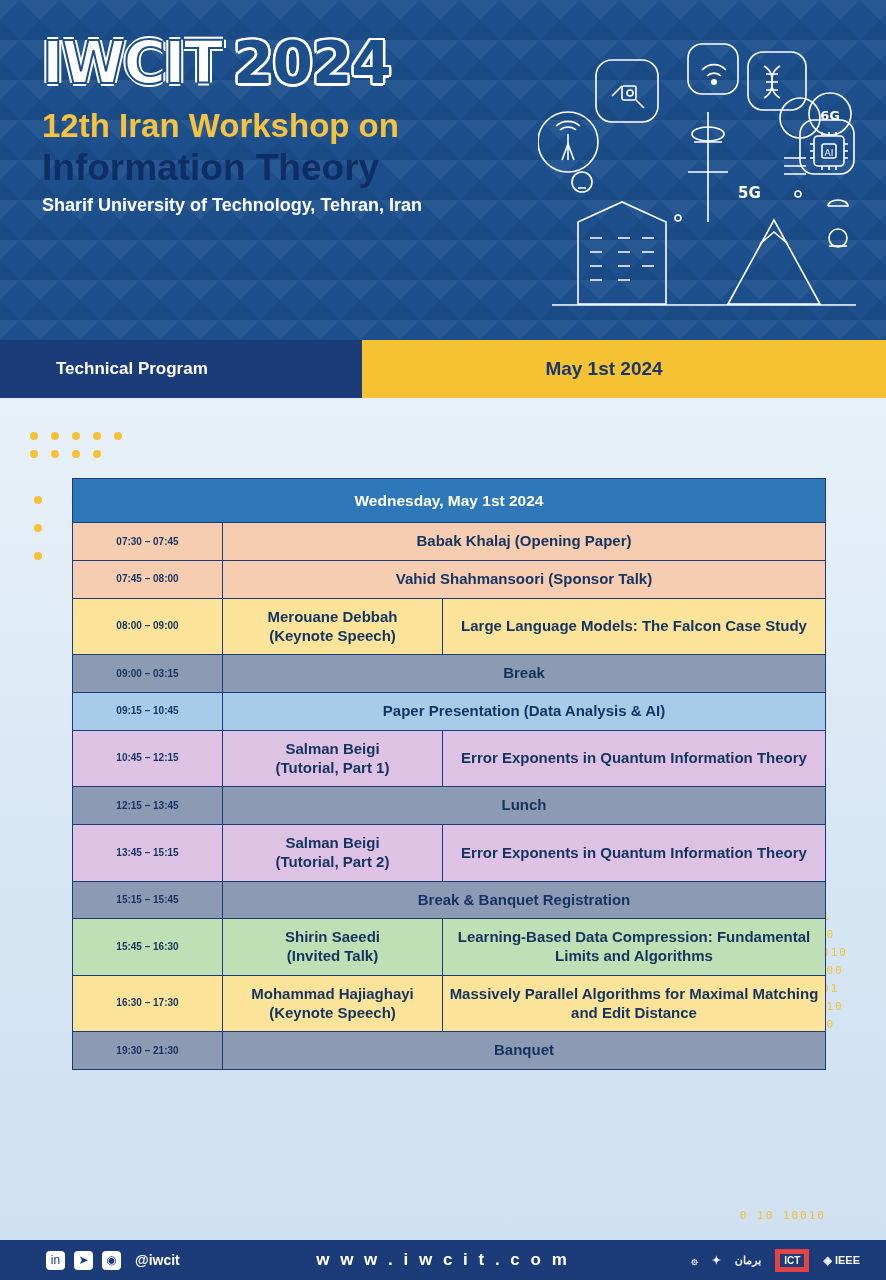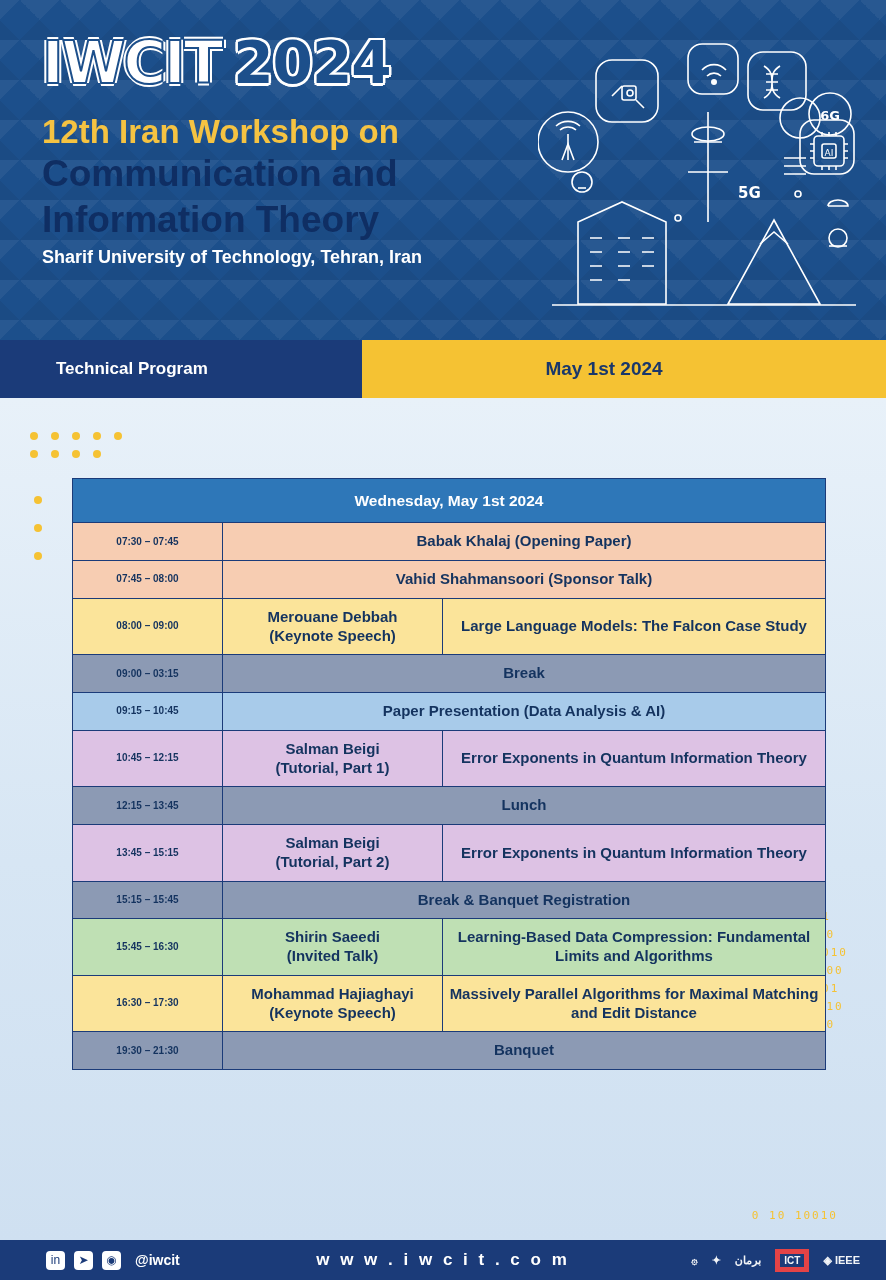--- a/index.html
+++ b/index.html
@@ -38,21 +38,21 @@
   }
   .logo-year {
     font-size: 58px; font-weight: bold; letter-spacing: -1px;
     color: #1c4f8b; line-height: 1; margin-left: 12px;
     font-family: "DejaVu Sans", sans-serif;
     text-shadow:
        2.5px 0 0 #fff, -2.5px 0 0 #fff, 0 2.5px 0 #fff, 0 -2.5px 0 #fff,
        2px 2px 0 #fff, -2px -2px 0 #fff, 2px -2px 0 #fff, -2px 2px 0 #fff;
   }
   .title-1 {
-    margin-top: 22px;
+    margin-top: 16px;
     font-size: 33px; font-weight: bold; color: #f5c342; line-height: 1.1;
   }
   .title-2 {
     font-size: 37px; font-weight: bold; color: #0f2e63; line-height: 1.18;
     margin-top: 2px;
   }
   .subtitle {
     margin-top: 5px;
     font-size: 18px; font-weight: bold; color: #ffffff;
   }
@@ -124,21 +124,20 @@
 </head>
 <body>
 
 <div class="header">
   <div class="header-left">
     <div class="logo-row">
       <span class="logo-iwcit">IWCIT</span>
       <span class="logo-year">2024</span>
     </div>
     <div class="title-1">12th Iran Workshop on</div>
-    <div class="title-2">Communication and</div>
     <div class="title-2">Information Theory</div>
     <div class="subtitle">Sharif University of Technology, Tehran, Iran</div>
   </div>
 
   <div class="header-art">
     <svg viewBox="0 0 330 290" width="330" height="290" fill="none" stroke="#ffffff" stroke-width="1.6">
 
       <rect x="58" y="38" width="62" height="62" rx="16" stroke="#ffffff"></rect>
       <rect x="150" y="22" width="50" height="50" rx="14" stroke="#ffffff"></rect>
       <rect x="210" y="30" width="58" height="58" rx="15" stroke="#ffffff"></rect>
@@ -224,21 +223,21 @@
 
   <div class="binary" style="right:38px; top:510px; line-height:18px; text-align:center;">
     <div>1</div>
       <div>10</div>
       <div>10010</div>
       <div>1000</div>
       <div>101</div>
       <div>1010</div>
       <div>10</div>
   </div>
-  <div class="binary" style="right:48px; bottom:18px;">0    10   10010</div>
+  <div class="binary" style="right:60px; bottom:18px;">0    10   10010</div>
 
   <div class="table-wrap">
     <table>
       <thead>
         <tr>
           <th class="hdr" colspan="3">Wednesday, May 1st 2024</th>
         </tr>
       </thead>
       <tbody id="rows">
           <tr>

